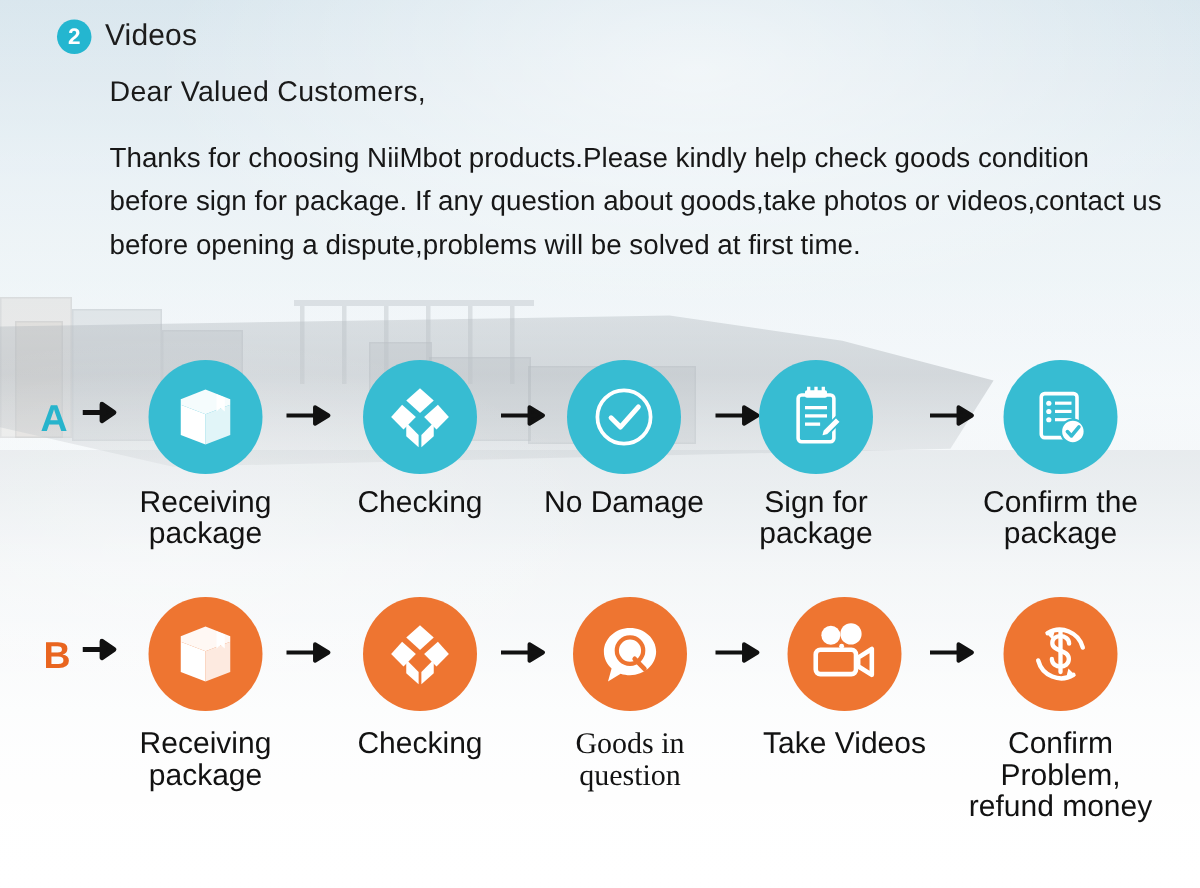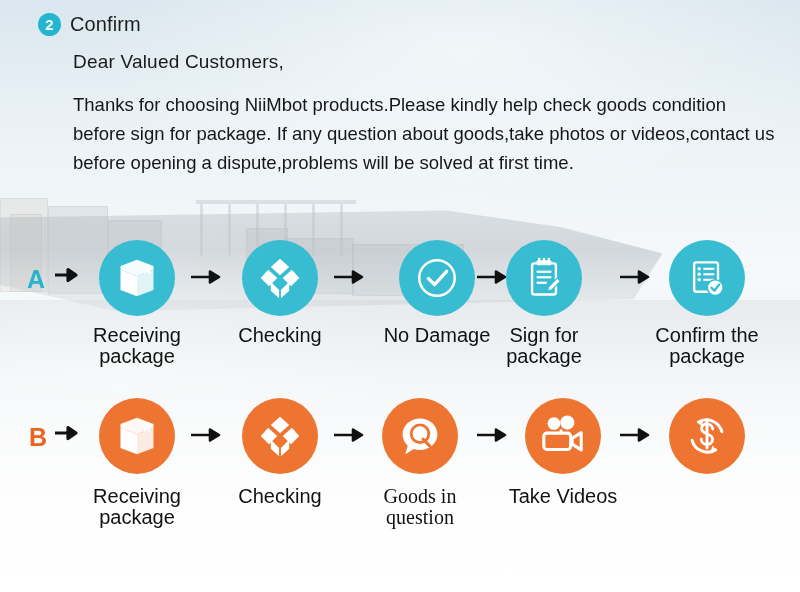--- a/index.html
+++ b/index.html
@@ -165,21 +165,21 @@
     <div class="bg-crane" style="left:312px;"></div>
     <div class="bg-crane" style="left:340px;"></div>
 
     <div class="bg-haze"></div>
   </div>
 
   <div class="content">
 
     <div class="hdr">
       <div class="hdr-badge">2</div>
-      <div class="hdr-title">Confirm</div>
+      <div class="hdr-title">Videos</div>
     </div>
 
     <div class="salutation">Dear Valued Customers,</div>
     <div class="body-copy">Thanks for choosing NiiMbot products.Please kindly help check goods condition before sign for package. If any question about goods,take photos or videos,contact us before opening a dispute,problems will be solved at first time.</div>
 
     <div class="row row-a">
       <div class="row-letter cy">A</div>
       <div class="row-arrow-in">
         <svg width="26" height="18" viewBox="0 0 26 18">
             <path d="M0 9 H16 M13 3.5 L21 9 L13 14.5 Z" stroke="#111" stroke-width="3.2" fill="#111" stroke-linejoin="round"></path>
@@ -215,21 +215,21 @@
           </svg>
         </div>
         <div class="node-label">Checking</div>
       </div>
       <div class="conn" style="left:333px;">
         <svg width="34" height="18" viewBox="0 0 34 18">
             <path d="M1 9 H23 M20 3.5 L29 9 L20 14.5 Z" stroke="#111" stroke-width="2.6" fill="#111" stroke-linejoin="round"></path>
           </svg>
       </div>
 
-      <div class="node" style="left:367px;">
+      <div class="node" style="left:346px;">
         <div class="circle cy">
           <svg width="46" height="46" viewBox="0 0 48 48">
             <circle cx="24" cy="24" r="18.5" fill="none" stroke="#fff" stroke-width="2.6"></circle>
             <path d="M15 24.5 L21.5 31 L34 17" fill="none" stroke="#fff" stroke-width="3.4" stroke-linecap="round" stroke-linejoin="round"></path>
           </svg>
         </div>
         <div class="node-label">No Damage</div>
       </div>
       <div class="conn" style="left:476px;">
         <svg width="34" height="18" viewBox="0 0 34 18">
@@ -362,17 +362,19 @@
         <div class="circle or">
           <svg width="46" height="46" viewBox="0 0 48 48">
             <path d="M8.5 28.5 A16.5 16.5 0 0 0 33 38.5" fill="none" stroke="#fff" stroke-width="3.1" stroke-linecap="round"></path>
             <path d="M29.5 34 L34.5 39.2 L27.8 41.2 Z" fill="#fff"></path>
             <path d="M39.5 19.5 A16.5 16.5 0 0 0 15 9.5" fill="none" stroke="#fff" stroke-width="3.1" stroke-linecap="round"></path>
             <path d="M18.5 14 L13.5 8.8 L20.2 6.8 Z" fill="#fff"></path>
             <path d="M30 16.8 C30 13.3 26.8 11.5 24 11.5 C21.2 11.5 18.3 13 18.3 16.3 C18.3 22.8 29.8 20.5 29.8 27.5 C29.8 31 26.8 32.8 24 32.8 C21.2 32.8 18 31 18 27.4" fill="none" stroke="#fff" stroke-width="3" stroke-linecap="round"></path>
             <path d="M24 7.5 V36.5" stroke="#fff" stroke-width="3" stroke-linecap="round"></path>
           </svg>
         </div>
+        <div class="node-label">Confirm Problem,
+refund money</div>
       </div>
     </div>
 
   </div>
 </div>
 
 </body></html>

